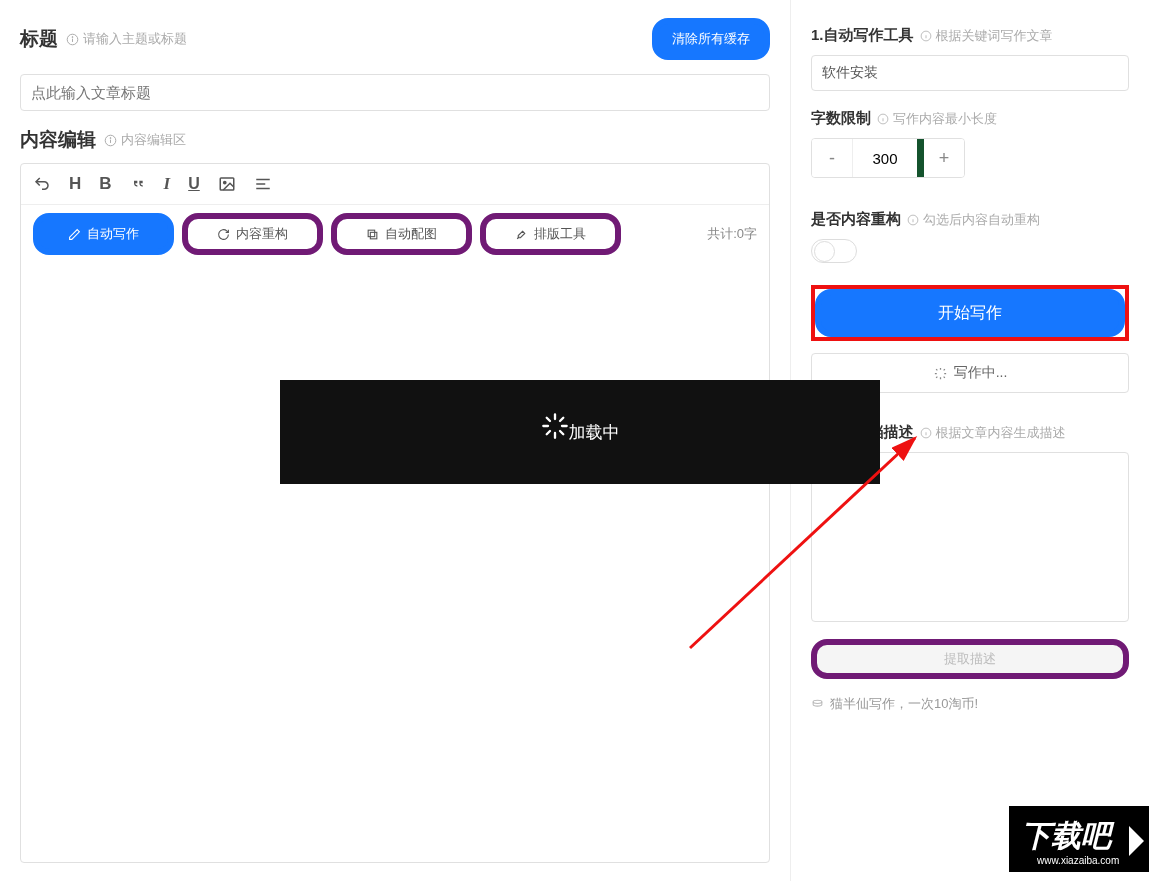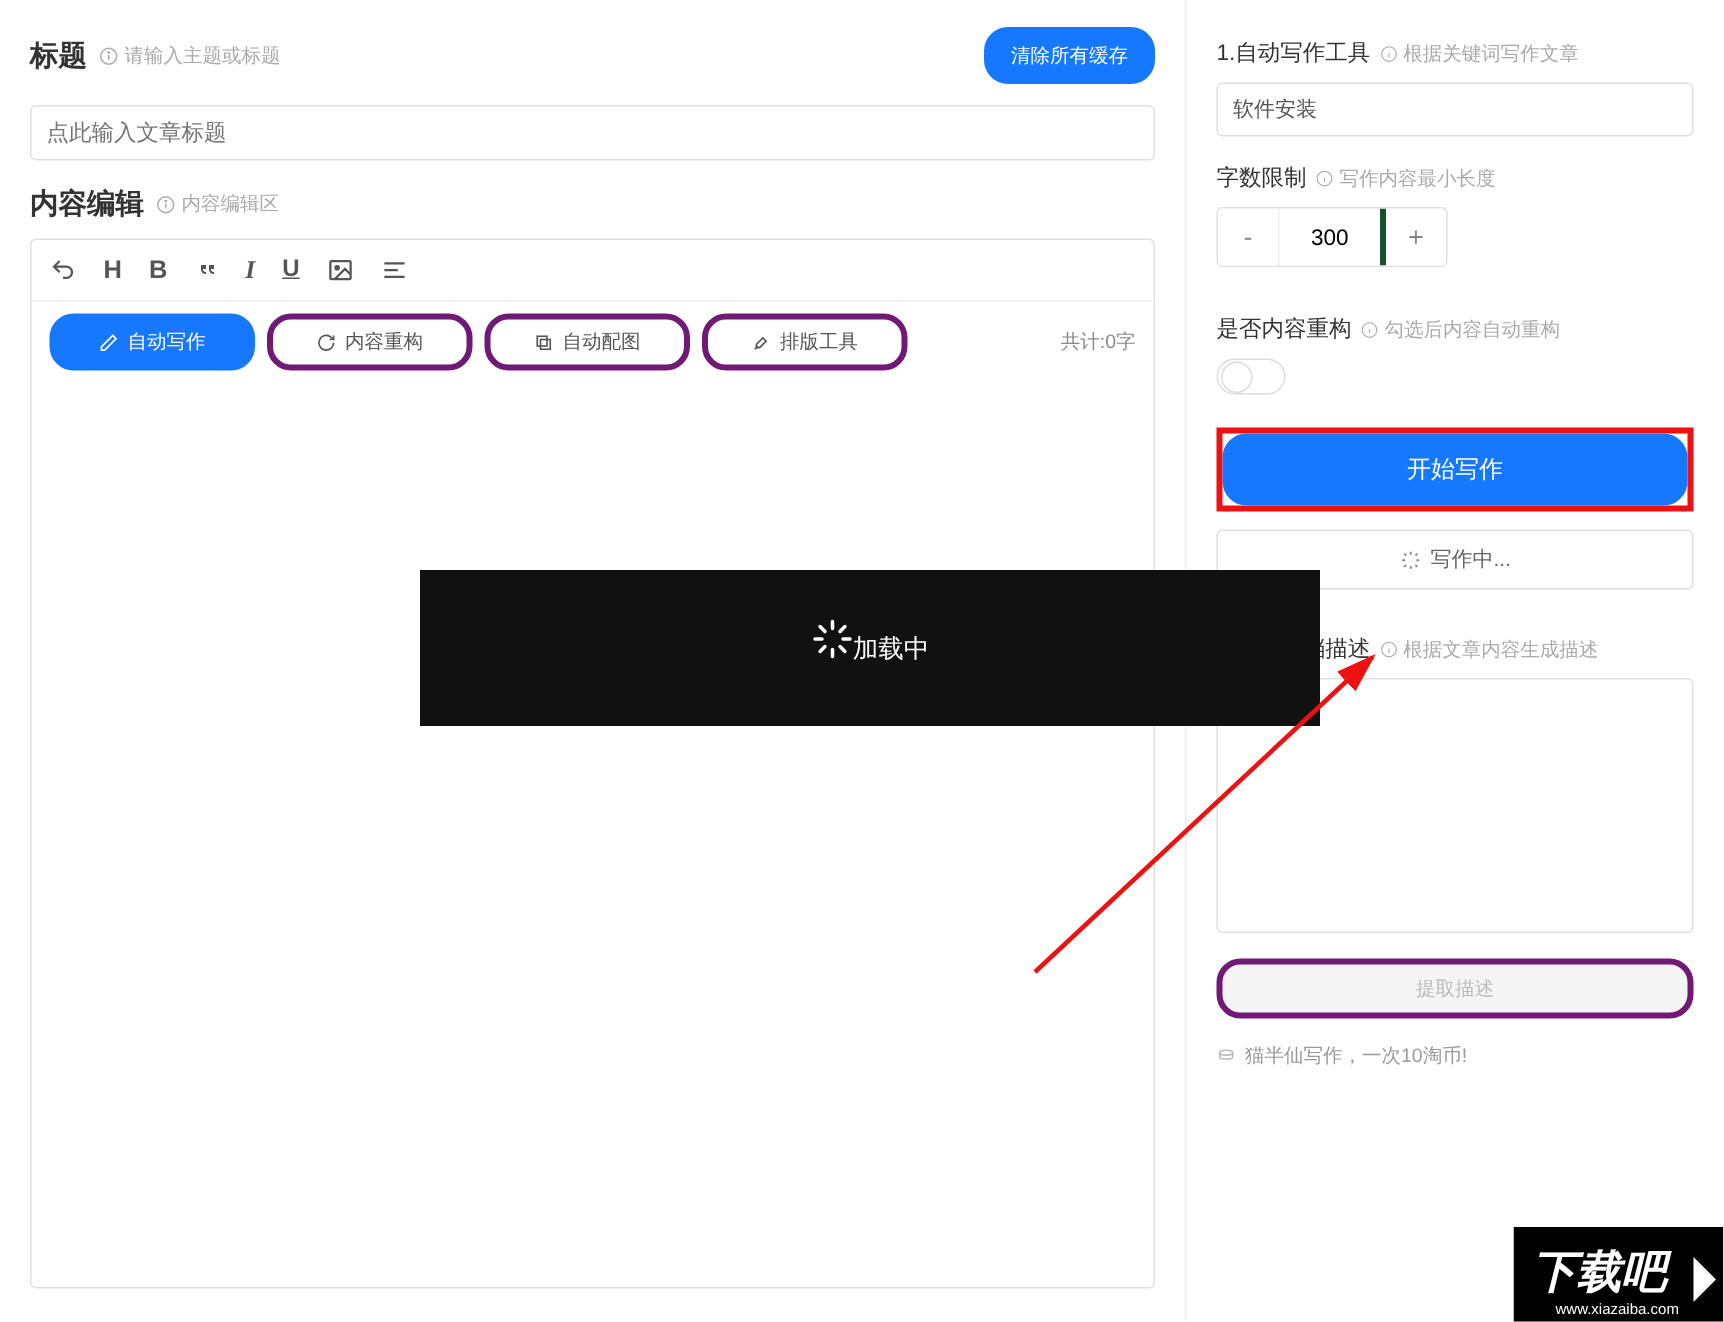--- a/index.html
+++ b/index.html
@@ -5,55 +5,55 @@
 *{box-sizing:border-box;margin:0;padding:0}
 body{font-family:-apple-system,"PingFang SC","Microsoft YaHei",sans-serif;font-size:14px;color:#333;background:#fff;width:1149px;height:881px;position:relative;overflow:hidden}
 .layout{display:flex;height:100%}
 .main{flex:1;padding:18px 20px;border-right:1px solid #eee}
 .side{width:358px;padding:26px 20px}
 .row1{display:flex;align-items:center;margin-bottom:14px}
 .section-title{font-size:19px;color:#333;font-weight:700;margin-right:8px}
 .hint-icon{display:inline-flex;align-items:center;color:#aaa;font-size:13px}
 .hint-icon svg{margin-right:4px}
 .spacer{flex:1}
-.btn{display:inline-flex;align-items:center;justify-content:center;border:4px solid #701a75;border-radius:16px;background:#fff;padding:6px 14px;font-size:13px;color:#555;cursor:pointer}
+.btn{display:inline-flex;align-items:center;justify-content:center;border:6px solid #701a75;border-radius:16px;background:#fff;padding:6px 14px;font-size:13px;color:#555;cursor:pointer}
 .btn-primary{background:#1677ff;border-color:#1677ff;color:#fff}
 .btn-primary-lg{background:#1677ff;border-color:#1677ff;color:#fff;width:100%;height:48px;font-size:16px}
 .btn-disabled{background:#f5f5f5;color:#bbb;cursor:not-allowed;width:100%;height:40px}
 .btn svg,.btn .ic{margin-right:6px}
 .input-text{width:100%;border:1px solid #e0e0e0;border-radius:4px;padding:9px 10px;color:#555;font-size:14px}
 .title-input{font-size:15px}
 .row-content-title{display:flex;align-items:center;margin:16px 0 10px}
 .editor-box{border:1px solid #e0e0e0;border-radius:4px;min-height:700px}
 .toolbar{border-bottom:1px solid #eee;padding:10px 12px;display:flex;align-items:center;gap:18px;color:#555}
 .toolbar .tb{cursor:pointer;display:flex;align-items:center;font-weight:600}
 .editor-actions{display:flex;align-items:center;padding:8px 12px;border-bottom:1px solid transparent}
 .editor-actions .btn{margin-right:8px;padding:6px 29px}
 .counter{margin-left:auto;color:#888;font-size:13px}
 .side h3{font-size:18px;font-weight:700;margin-bottom:26px}
-.sec-title{font-size:15px;font-weight:400;margin-right:6px}
+.sec-title{font-size:15px;font-weight:700;margin-right:6px}
 .sec-row{display:flex;align-items:center;margin-bottom:10px}
 .stepper{display:inline-flex;border:1px solid #e0e0e0;border-radius:4px;overflow:hidden}
 .stepper button{width:40px;height:38px;background:#fff;border:none;font-size:18px;color:#888;cursor:pointer}
-.stepper input{width:72px;text-align:center;border:none;border-left:1px solid #eee;border-right:4px solid #14532d;font-size:15px}
+.stepper input{width:72px;text-align:center;border:none;border-left:1px solid #eee;border-right:7px solid #14532d;font-size:15px}
 .toggle{width:46px;height:24px;border-radius:12px;background:#fff;border:1px solid #ddd;position:relative;cursor:pointer}
 .toggle::after{content:"";position:absolute;left:2px;top:1px;width:19px;height:19px;border-radius:50%;background:#fff;border:1px solid #ddd}
 .highlight-box{border:4px solid #e11;padding:0;margin-bottom:12px}
 .side textarea{width:100%;height:170px;border:1px solid #e0e0e0;border-radius:4px;resize:none;margin-bottom:14px}
 .notes{margin-top:16px;color:#999;font-size:13px}
 .notes div{display:flex;align-items:center;margin-bottom:6px}
 .notes svg{margin-right:6px}
 .loading-overlay{position:absolute;left:280px;top:380px;width:600px;height:104px;background:#111;color:#fff;display:flex;flex-direction:row;align-items:center;justify-content:center;font-size:17px;z-index:50}
 .spinner{width:28px;height:28px;margin-bottom:12px;animation:spin 1s linear infinite}
 @keyframes spin{to{transform:rotate(360deg)}}
 .arrow-svg{position:absolute;left:680px;top:430px;z-index:60;pointer-events:none}
 .section2{margin-top:30px}
 .status-btn{width:100%;border:1px solid #e0e0e0;border-radius:4px;height:40px;display:flex;align-items:center;justify-content:center;color:#666;margin-bottom:10px}
 .status-btn svg{margin-right:6px}
-.watermark{position:absolute;right:0;bottom:1px;width:140px;height:62px;z-index:80}
+.watermark{position:absolute;right:0;bottom:13px;width:140px;height:62px;z-index:80}
 .mt10{margin-top:10px}
 </style>
 </head>
 <body>
 
 <div class="layout">
   <div class="main">
     <div class="row1">
       <span class="section-title">标题</span>
       <span class="hint-icon">

